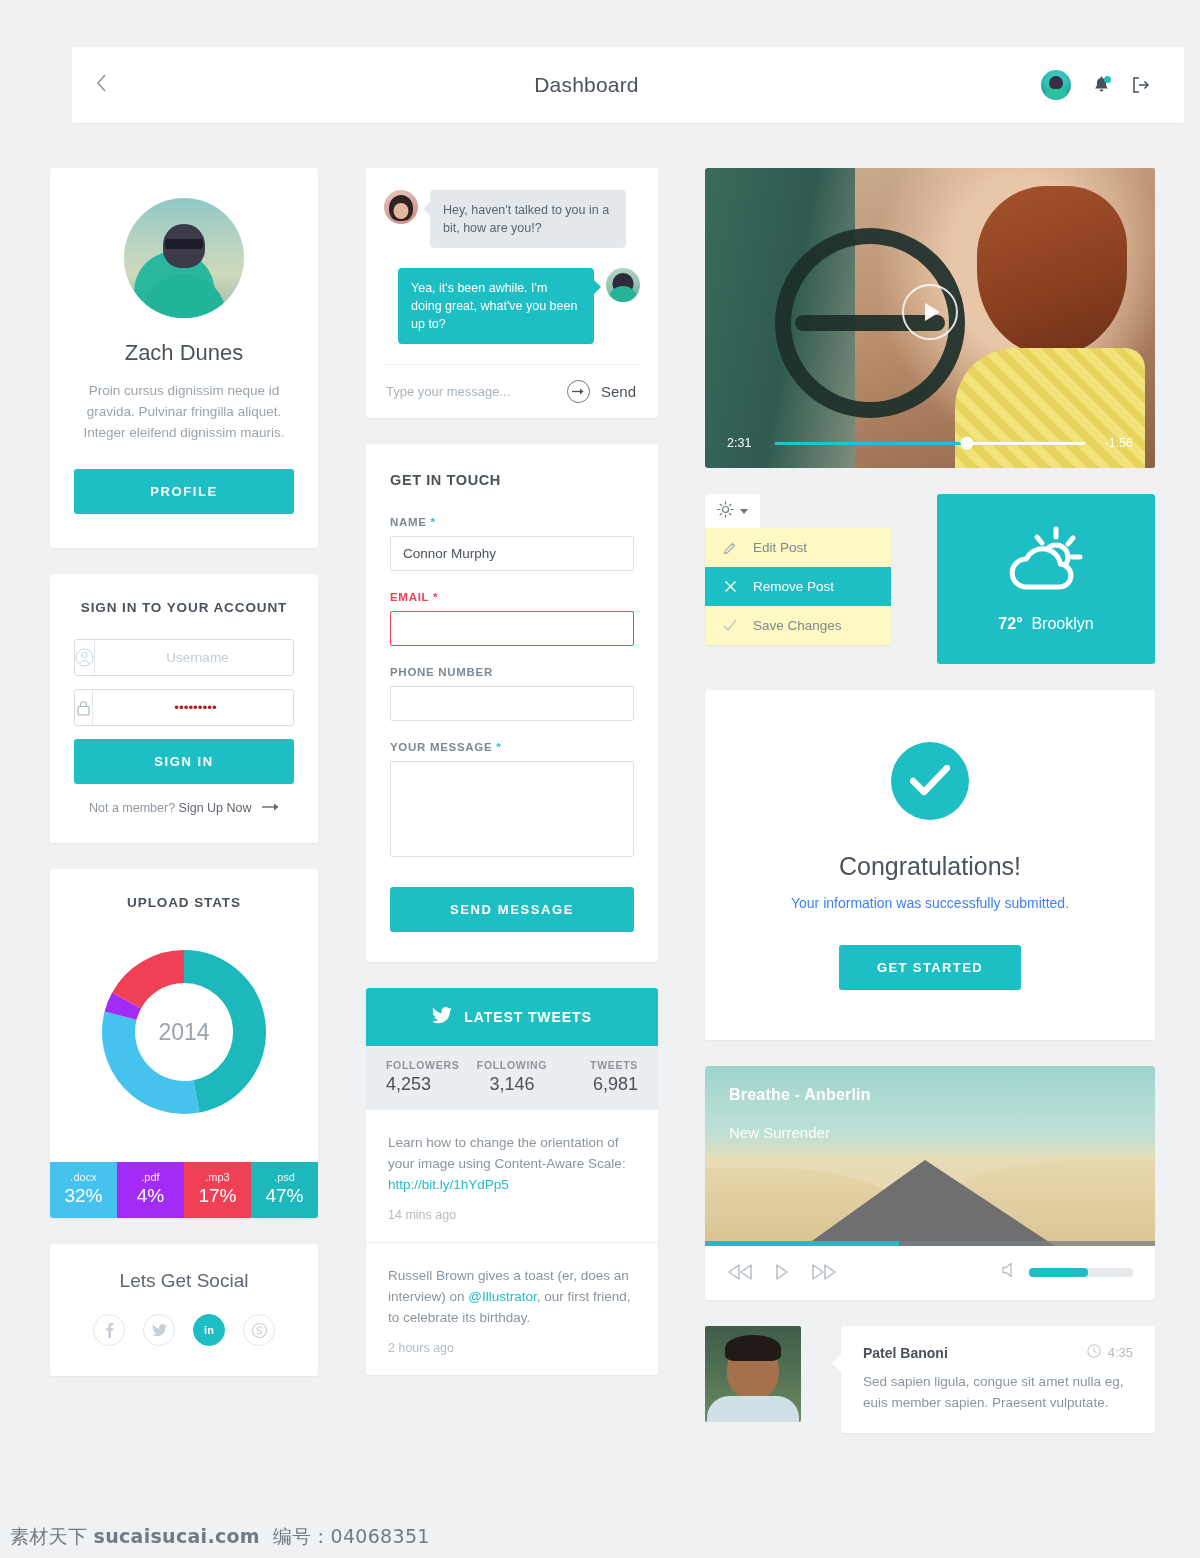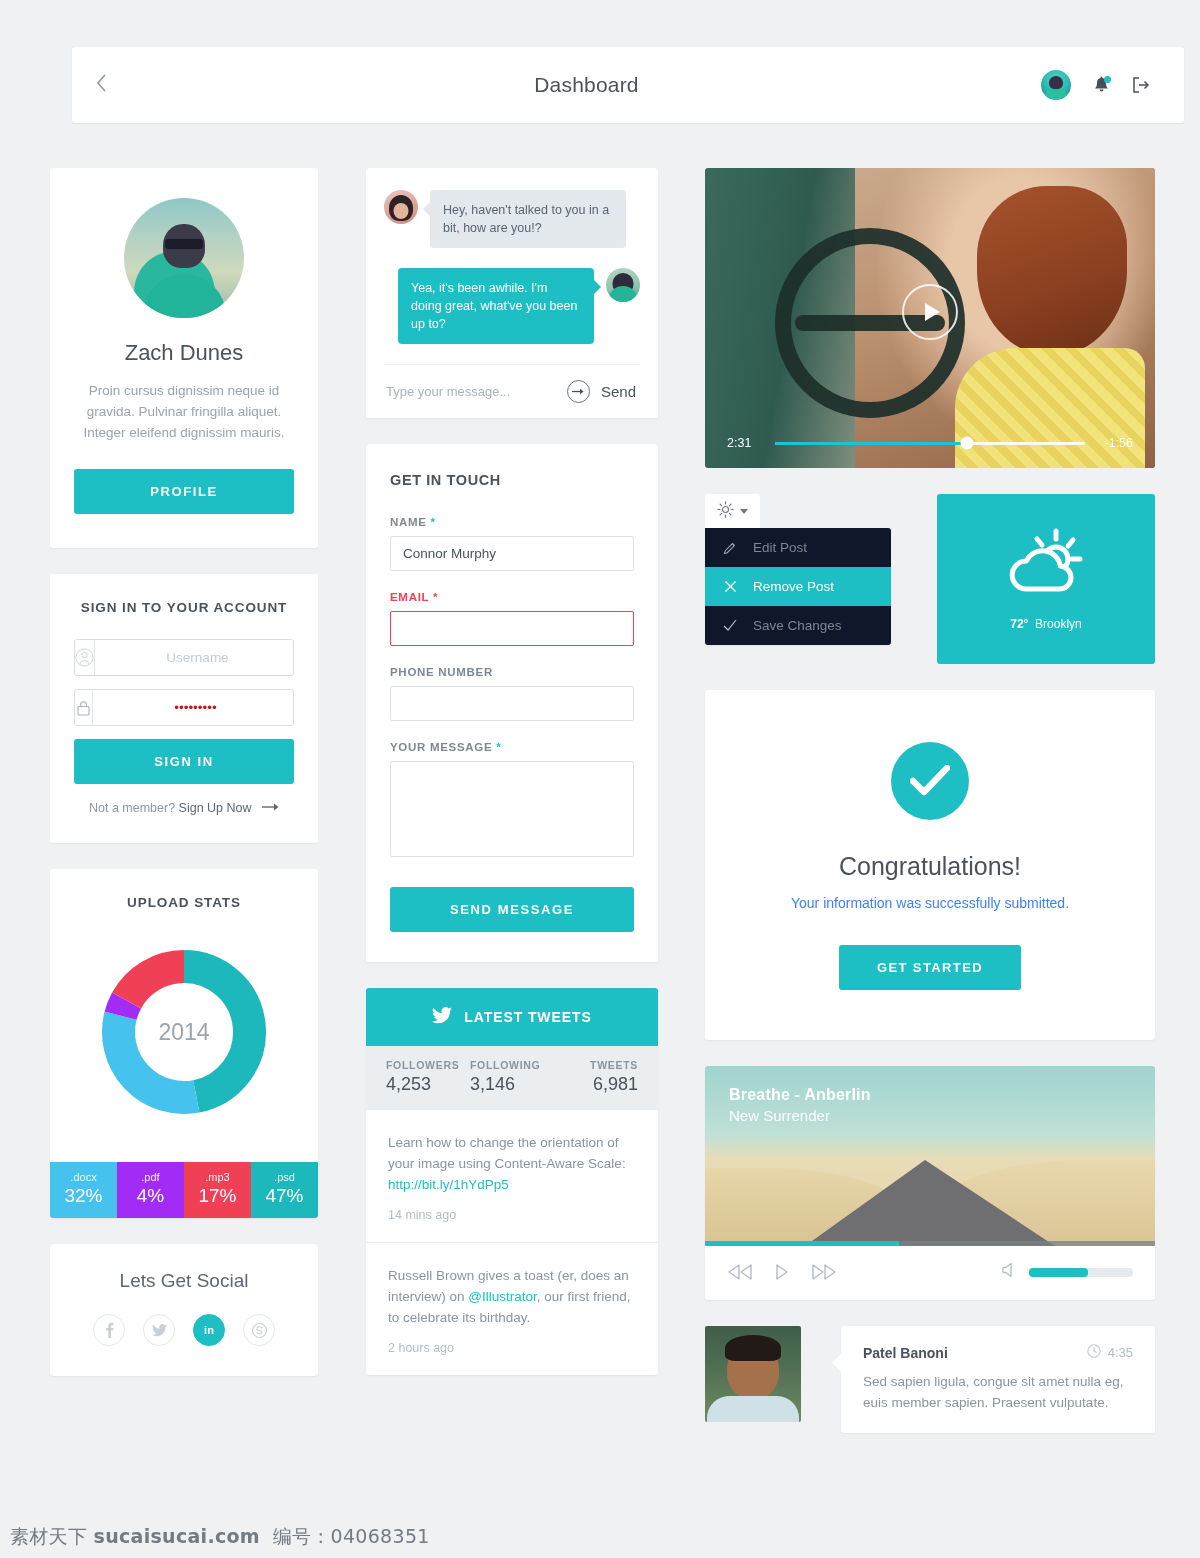--- a/index.html
+++ b/index.html
@@ -212,21 +212,21 @@
   .send-msg-btn { margin-top: 6px; }
 
   
   .tweet-card { overflow: hidden; }
   .tweet-head {
     background: #1ebfc4; color: #fff; text-align: center; padding: 19px 0;
     font-size: 14px; font-weight: 700; letter-spacing: .9px;
     display: flex; align-items: center; justify-content: center; gap: 12px;
   }
   .tweet-stats { background: #eaeef1; display: flex; padding: 13px 20px 15px; }
-  .tstat { flex: 1; text-align: left; }
+  .tstat { flex: 1; text-align: center; }
   .tstat:first-child { text-align: left; }
   .tstat:last-child { text-align: right; }
   .tstat-lbl { font-size: 10.5px; color: #8b959f; letter-spacing: .7px; font-weight: 700; }
   .tstat-val { font-size: 18px; color: #4a525c; margin-top: 3px; }
   .tweet-item { padding: 22px 22px 20px; border-bottom: 1px solid #eceff1; }
   .tweet-item:last-child { border-bottom: 0; }
   .tweet-text { font-size: 13.5px; line-height: 21px; color: #8b959f; }
   .tweet-text a { color: #1ebfc4; text-decoration: none; }
   .tweet-time { font-size: 12.5px; color: #b4bcc4; margin-top: 13px; }
 
@@ -284,33 +284,33 @@
 
   
   .row-two { display: flex; gap: 0; position: relative; margin-bottom: 26px; }
   .dropdown-zone { width: 232px; position: relative; }
   .gear-tab {
     background: #fff; width: 55px; height: 34px; border-radius: 3px 3px 0 0;
     display: flex; align-items: center; justify-content: center; gap: 6px;
     color: #6f7882; cursor: pointer;
   }
   .caret-d { width:0;height:0;border-left:4.5px solid transparent;border-right:4.5px solid transparent;border-top:5px solid #6f7882; }
-  .dd-menu { background: #0f172a; width: 186px; border-radius: 0 3px 3px 3px; box-shadow: 0 1px 2px rgba(0,0,0,.06); overflow: hidden; }
+  .dd-menu { background: #fef9c3; width: 186px; border-radius: 0 3px 3px 3px; box-shadow: 0 1px 2px rgba(0,0,0,.06); overflow: hidden; }
   .dd-item {
     display: flex; align-items: center; gap: 16px; padding: 12px 18px;
     font-size: 13.5px; color: #7d8791; cursor: pointer;
   }
   .dd-item.active { background: #1ebfc4; color: #fff; }
   .dd-ic { width: 14px; display: flex; justify-content: center; }
   .weather {
     width: 218px; height: 170px; background: #1ebfc4; border-radius: 3px;
     margin-left: auto; display: flex; flex-direction: column;
     align-items: center; justify-content: center; color: #fff;
   }
-  .weather-txt { margin-top: 14px; font-size: 12px; }
+  .weather-txt { margin-top: 14px; font-size: 16px; }
   .weather-txt b { font-weight: 700; }
 
   
   .congrats-card { padding: 52px 0 50px; text-align: center; }
   .check-circle {
     width: 78px; height: 78px; border-radius: 50%; background: #1ebfc4;
     margin: 0 auto 32px; display: flex; align-items: center; justify-content: center;
   }
   .congrats-h { font-size: 25px; color: #4a525c; font-weight: 400; margin-bottom: 14px; }
   .congrats-p { font-size: 14px; color: #3b82f6; margin-bottom: 34px; }
@@ -330,21 +330,21 @@
     position: absolute; left: 50%; bottom: 0; transform: translateX(-50%);
     width: 0; height: 0; border-left: 120px solid transparent;
     border-right: 130px solid transparent; border-bottom: 86px solid #6f6f72;
   }
   .dune-l { position:absolute; left:0; bottom:0; width:210px; height:78px;
     background: linear-gradient(180deg,#e6d6a9,#d9c392); border-radius: 0 70% 0 0; }
   .dune-r { position:absolute; right:0; bottom:0; width:230px; height:86px;
     background: linear-gradient(180deg,#e8d8ad,#dbc596); border-radius: 70% 0 0 0; }
   .music-title-wrap { position: absolute; left: 24px; top: 20px; color: #fff; }
   .music-title { font-size: 16px; font-weight: 700; letter-spacing: .2px; }
-  .music-album { font-size: 15px; font-weight: 400; margin-top: 3px; opacity: .96; }
+  .music-album { font-size: 15px; font-weight: 400; margin-top: 20px; opacity: .96; }
   .music-seek { position: absolute; left: 0; right: 0; bottom: 0; height: 5px; background: rgba(120,128,130,.75); }
   .music-seek-prog { height: 5px; width: 43%; background: #1ebfc4; }
   .music-bar { display: flex; align-items: center; padding: 16px 22px 18px; }
   .mc-btns { display: flex; gap: 22px; color: #b3bcc4; }
   .mc-btn { cursor: pointer; line-height: 0; }
   .vol-wrap { margin-left: auto; display: flex; align-items: center; gap: 11px; }
   .vol-track { width: 104px; height: 9px; border-radius: 4px; background: #e7eaed; position: relative; cursor: pointer; }
   .vol-fill { position: absolute; left: 0; top: 0; height: 9px; width: 57%; border-radius: 4px; background: #1ebfc4; }
 
   

